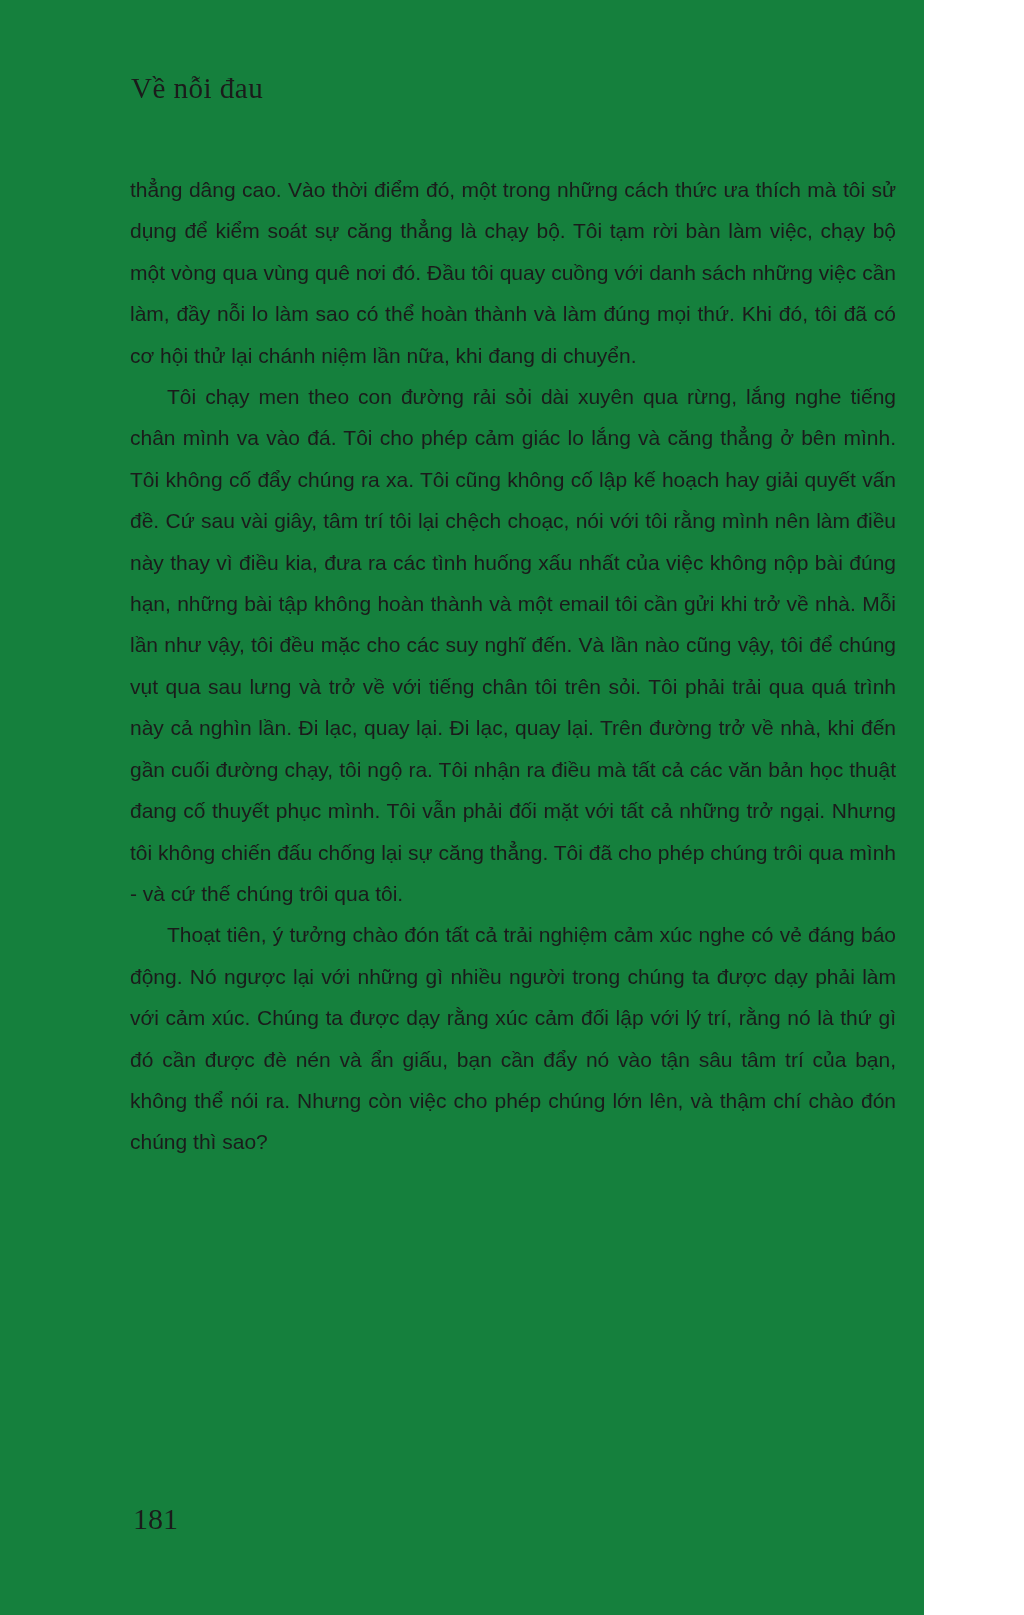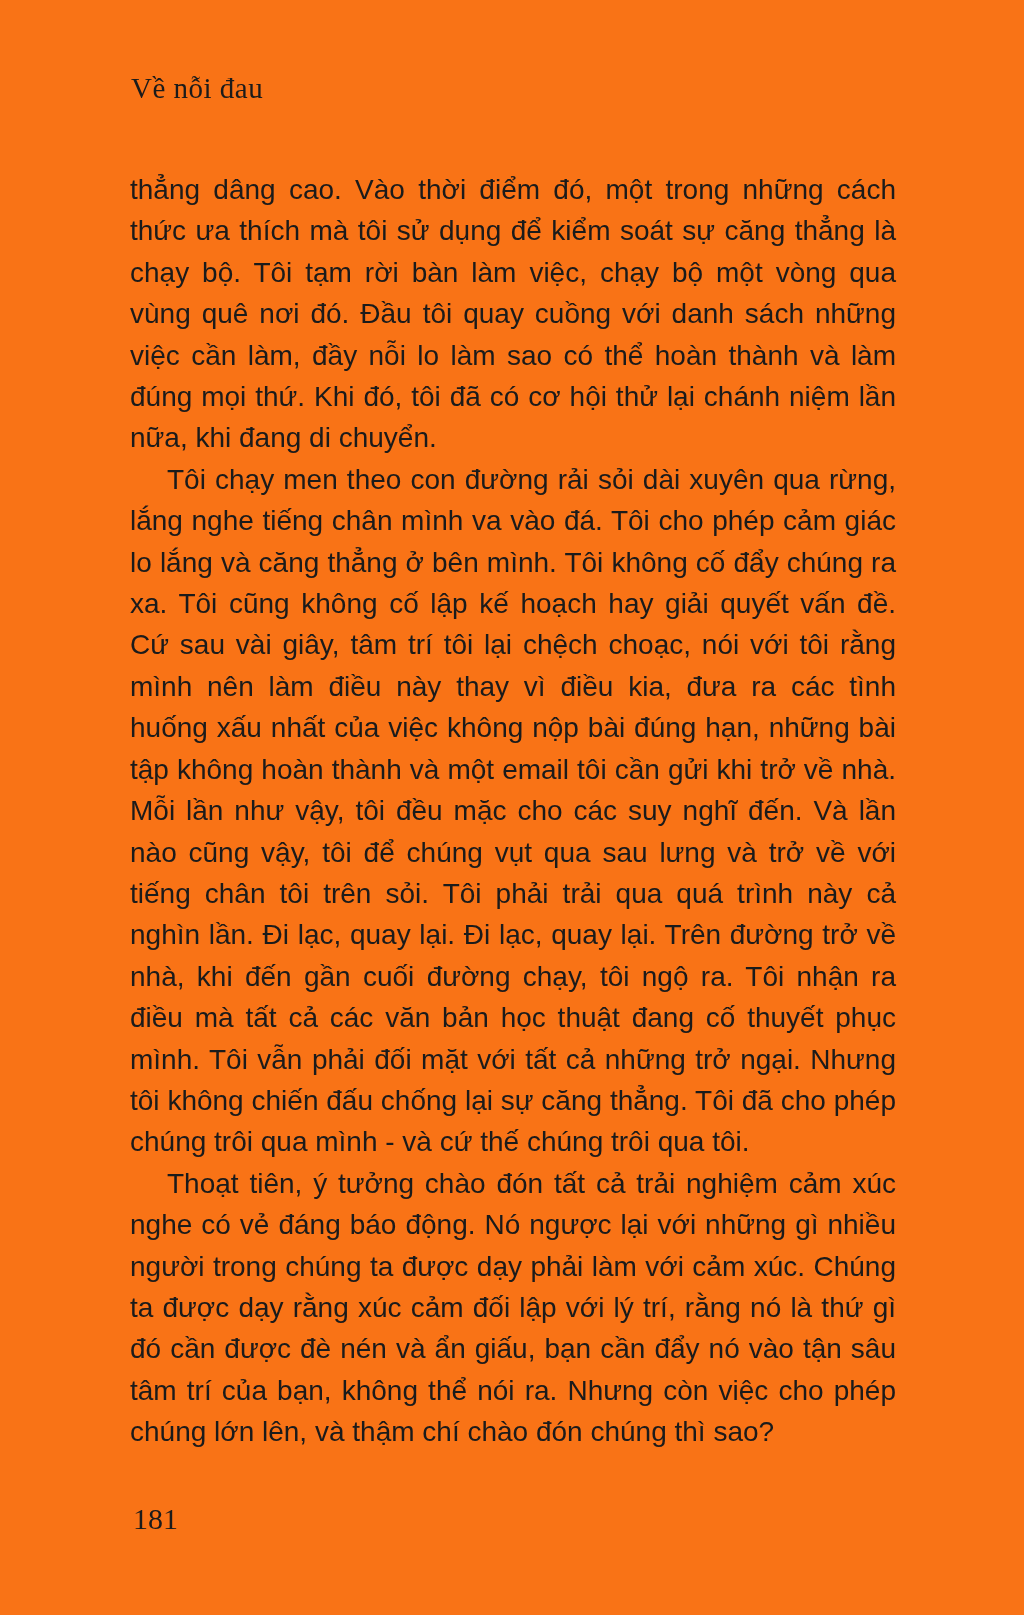--- a/index.html
+++ b/index.html
@@ -2,42 +2,42 @@
 <html><head>
 <meta charset="utf-8">
 <style>
   html, body {
     margin: 0;
     padding: 0;
     background: #ffffff;
   }
   .page {
     position: relative;
-    width: 1024px;
+    width: 924px;
     height: 1615px;
-    background: #f97316;
+    background: #15803d;
     color: #1b1b1b;
     overflow: hidden;
   }
   .running-header {
     position: absolute;
     left: 131px;
     top: 72px;
     font-family: "Liberation Serif", serif;
     font-size: 29px;
     color: #1b1b1b;
     letter-spacing: 0.5px;
   }
   .content {
     position: absolute;
     left: 130px;
     top: 169px;
     width: 766px;
     font-family: "Liberation Sans", sans-serif;
-    font-size: 28px;
+    font-size: 21px;
     line-height: 41.4px;
     text-align: justify;
     text-justify: inter-word;
     color: #1b1b1b;
   }
   .para {
     margin: 0;
     padding: 0;
   }
   .para.indent {

